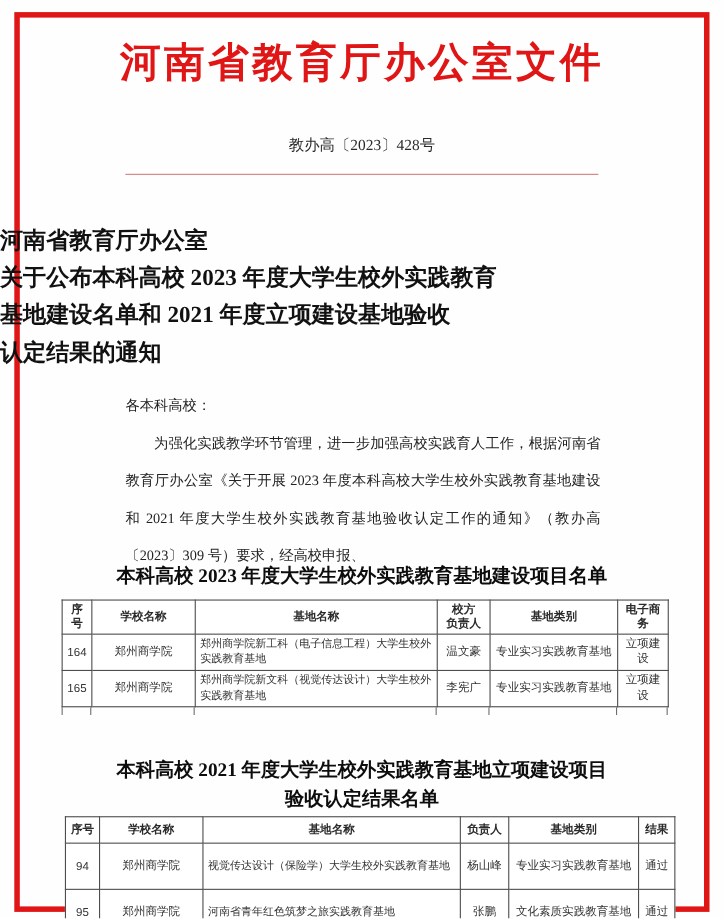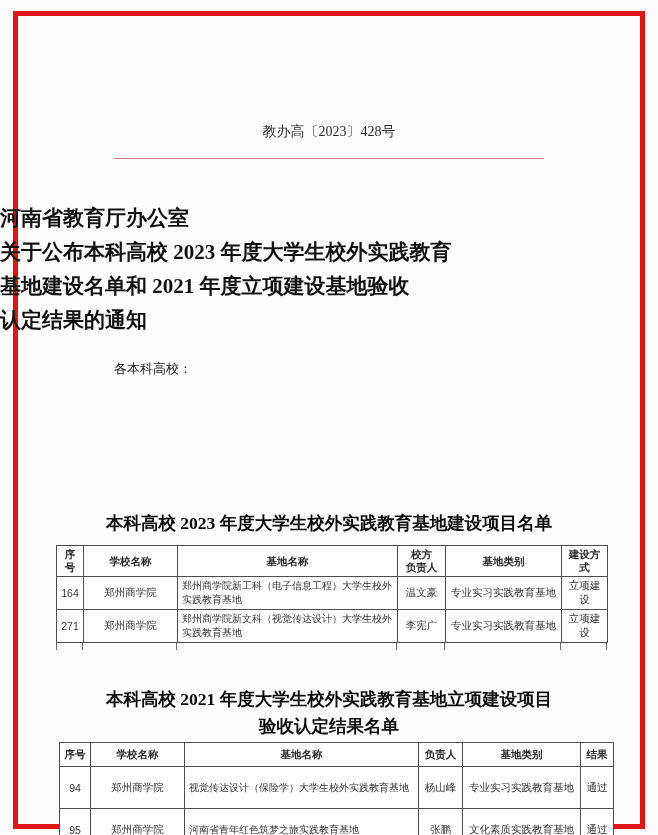--- a/index.html
+++ b/index.html
@@ -108,32 +108,34 @@
   .stub{display:flex;height:7px;}
   .stub span{border-right:1px solid #6e6e6e;height:100%;}
   .stub span:first-child{border-left:1px solid #6e6e6e;}
 </style>
 </head>
 <body>
 
 <div class="page">
   <div class="frame"></div>
 
+  <div class="main-title">河南省教育厅办公室文件</div>
 
   <div class="doc-num">教办高〔2023〕428号</div>
 
   <div class="red-line"></div>
 
   <div class="notice-title">河南省教育厅办公室
 关于公布本科高校 2023 年度大学生校外实践教育
 基地建设名单和 2021 年度立项建设基地验收
 认定结果的通知</div>
 
   <div class="body-block">
     <div class="salutation">各本科高校：</div>
+    <div class="para">为强化实践教学环节管理，进一步加强高校实践育人工作，根据河南省教育厅办公室《关于开展 2023 年度本科高校大学生校外实践教育基地建设和 2021 年度大学生校外实践教育基地验收认定工作的通知》（教办高〔2023〕309 号）要求，经高校申报、</div>
   </div>
 
   <div class="section-heading heading-1">本科高校 2023 年度大学生校外实践教育基地建设项目名单</div>
 
   <div class="tbl-wrap tbl-wrap-1">
     <table class="doc-table t1">
       <colgroup>
         <col style="width:27px">
           <col style="width:94px">
           <col style="width:220px">
@@ -142,34 +144,34 @@
           <col style="width:46px">
       </colgroup>
     <thead>
           <tr>
             <th>序号</th>
             <th>学校名称</th>
             <th>基地名称</th>
             <th>校方
 负责人</th>
             <th>基地类别</th>
-            <th>建设方式</th>
+            <th>电子商务</th>
           </tr>
         </thead>
         <tbody>
           <tr>
             <td class="col0">164</td>
             <td class="col1">郑州商学院</td>
             <td class="col2">郑州商学院新工科（电子信息工程）大学生校外实践教育基地</td>
             <td class="col3">温文豪</td>
             <td class="col4">专业实习实践教育基地</td>
             <td class="col5">立项建设</td>
           </tr>
           <tr>
-            <td class="col0">271</td>
+            <td class="col0">165</td>
             <td class="col1">郑州商学院</td>
             <td class="col2">郑州商学院新文科（视觉传达设计）大学生校外实践教育基地</td>
             <td class="col3">李宪广</td>
             <td class="col4">专业实习实践教育基地</td>
             <td class="col5">立项建设</td>
           </tr>
         </tbody>
       </table>
     <div class="stub">
       <span style="width:27px"></span>

